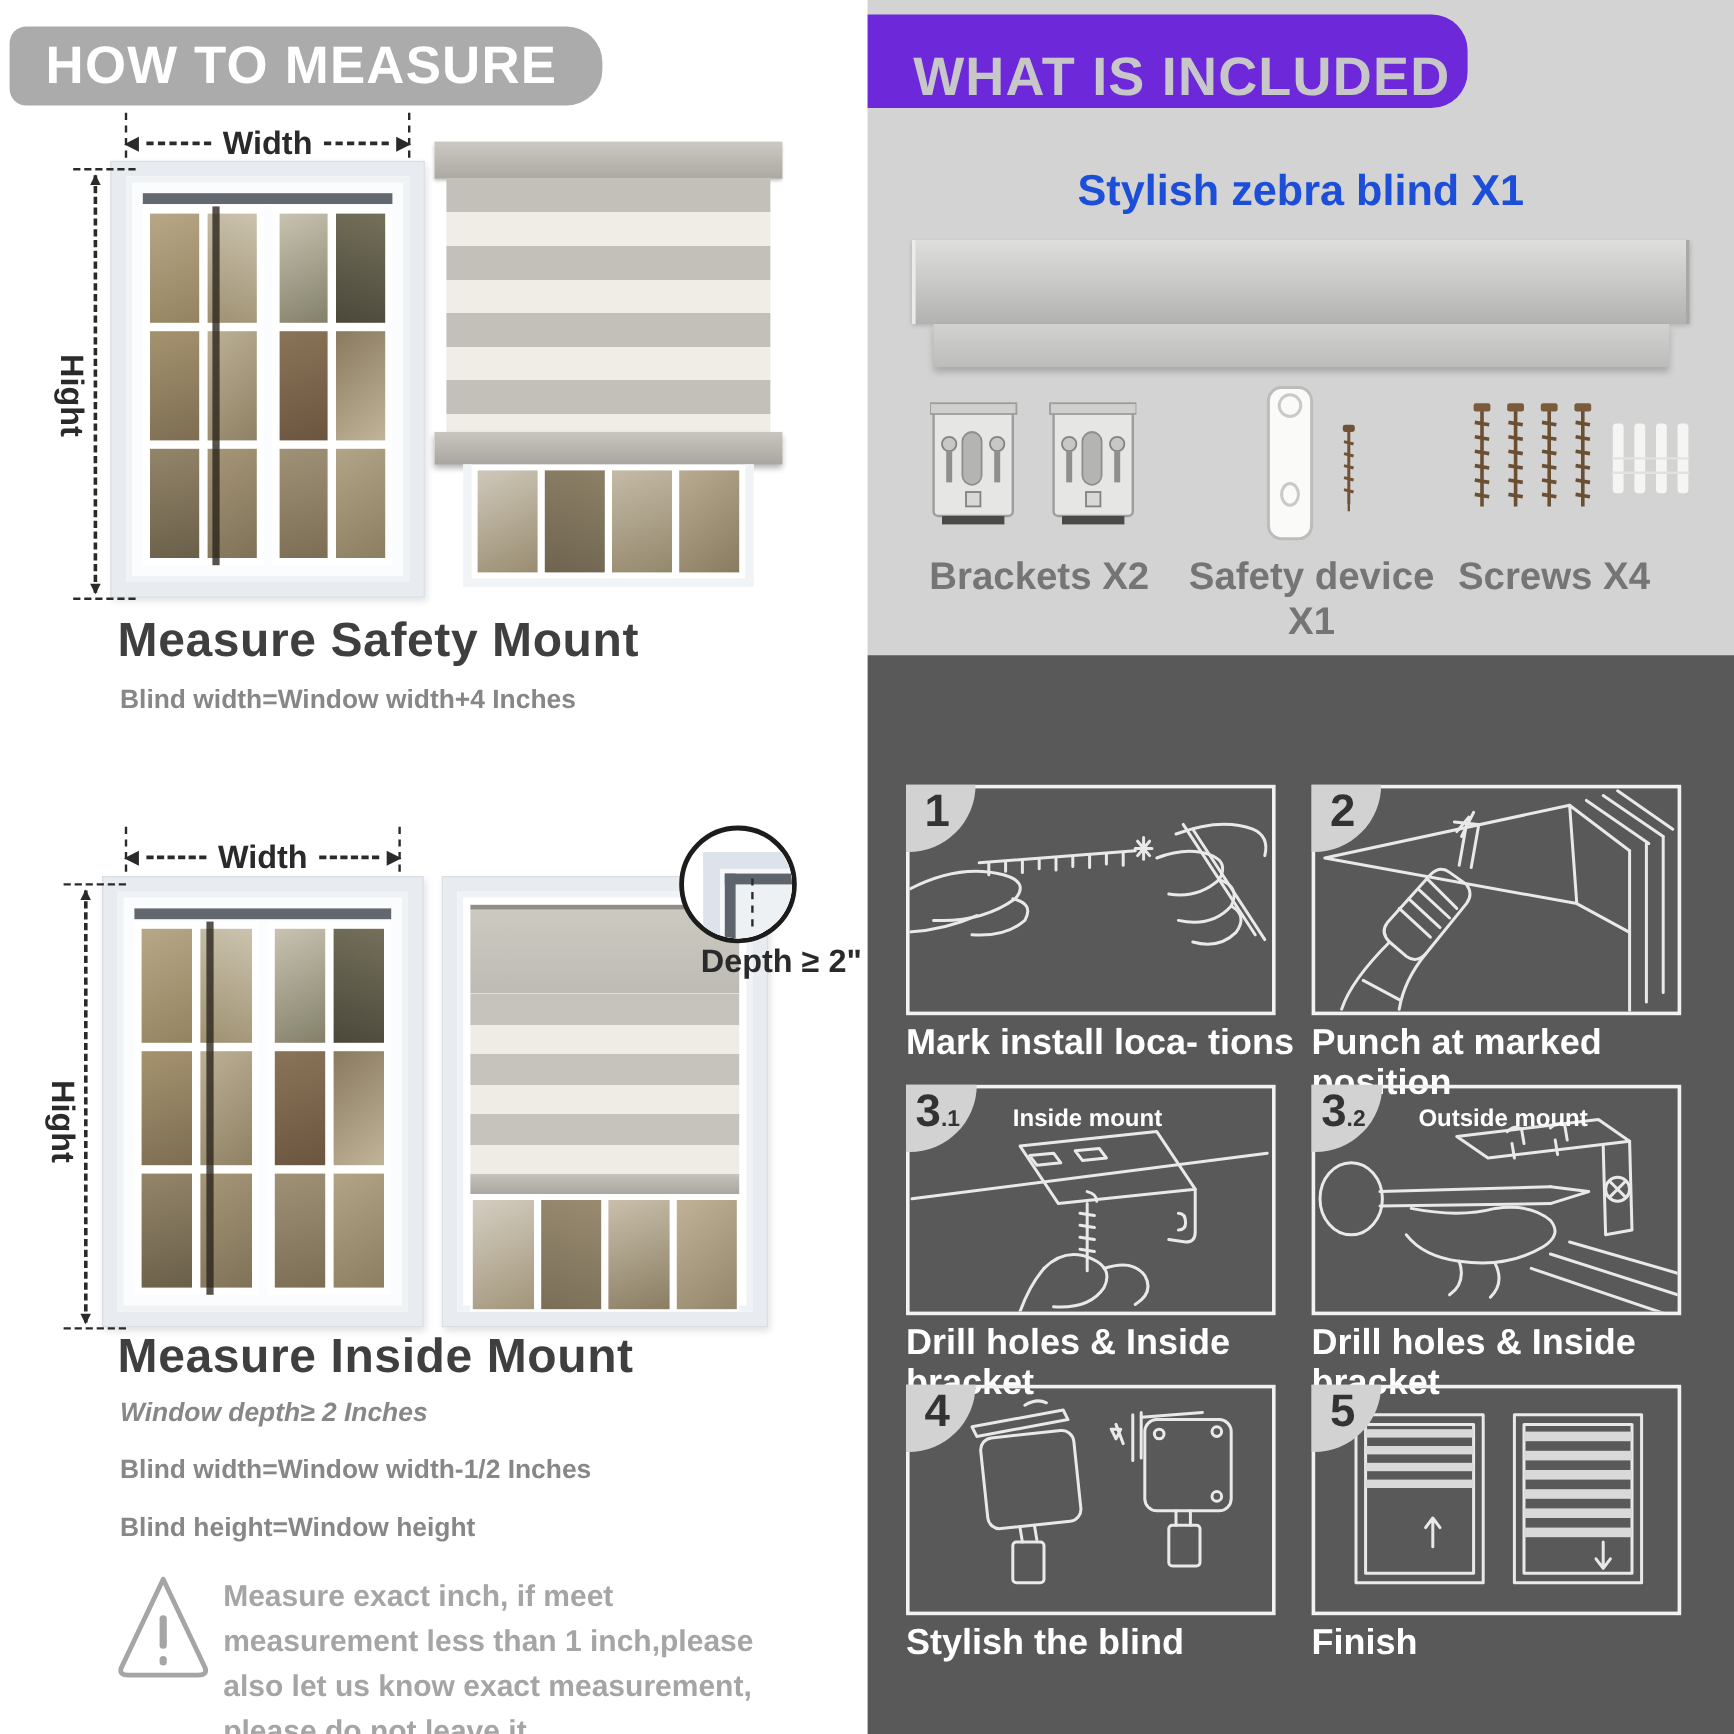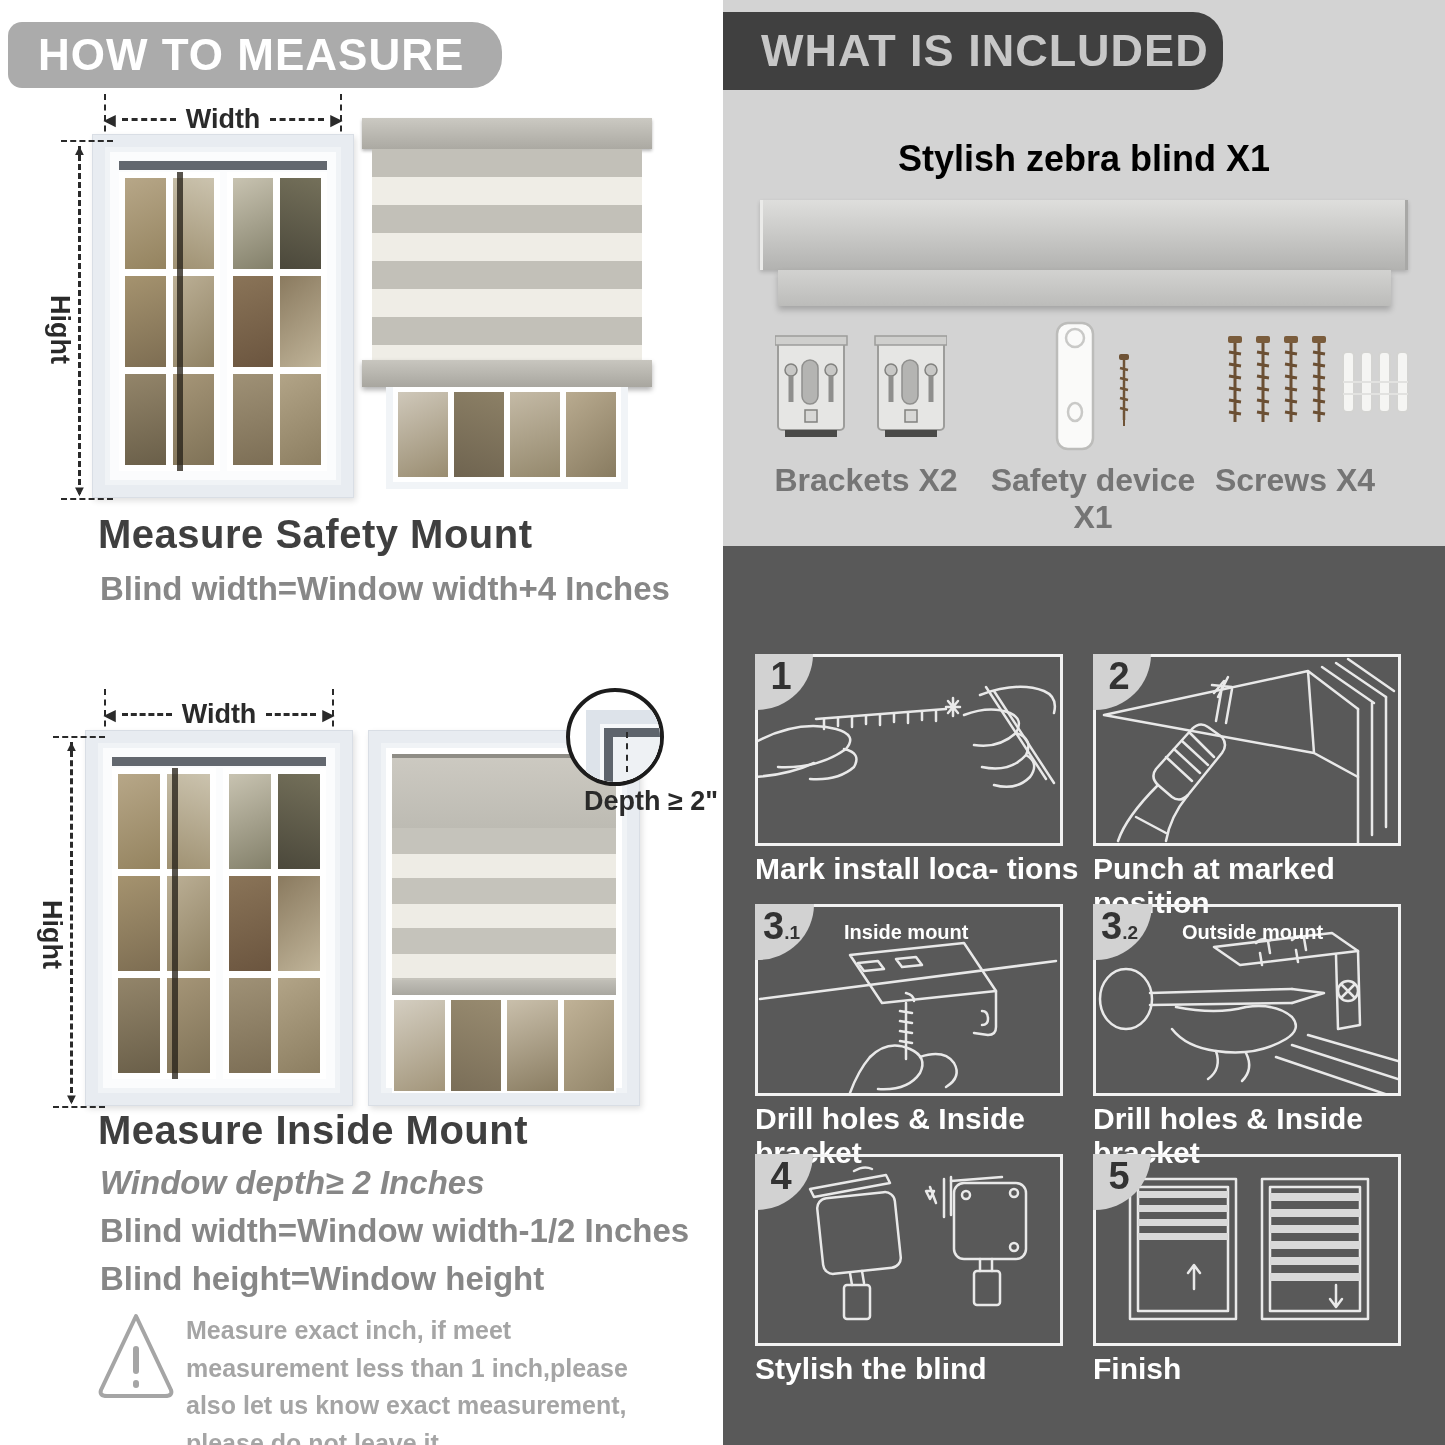--- a/index.html
+++ b/index.html
@@ -9,21 +9,21 @@
 
   
   .left-col { position:absolute; left:0; top:0; width:723px; height:1025px; background:#ffffff; }
 
   .htm-header { position:absolute; left:8px; top:22px; width:494px; height:66px;
     background:#ababab; border-radius:14px 30px 30px 14px;
     color:#ffffff; font-size:44px; letter-spacing:1px;
     display:flex; align-items:center; padding-left:30px; }
 
   .sec-title { position:absolute; color:#3f3f3f; font-size:40px; letter-spacing:.5px; }
-  .formula { position:absolute; color:#878787; font-size:33px; }
+  .formula { position:absolute; color:#878787; font-size:22px; }
 
   
   .window { position:absolute; background:#e8ecf1; padding:13px;
     box-shadow:inset 0 0 0 1px #d9dee5, 2px 3px 6px rgba(0,0,0,.12); }
   .window .inner { position:relative; height:100%; background:#fbfcfd;
     border:5px solid #f0f3f6; display:flex; gap:7px; padding:9px; padding-top:20px; }
   .window .topbar { position:absolute; left:9px; right:9px; top:9px; height:9px; background:#63686f; }
   .sash { position:relative; flex:1; background:#ffffff; padding:6px;
     display:grid; grid-template-columns:1fr 1fr; grid-template-rows:repeat(3,1fr); gap:7px; }
   .pane { background:#a79577; }
@@ -100,25 +100,25 @@
   .depth-circle .dline { position:absolute; left:56px; top:40px; height:40px;
     border-left:2px dashed #2a2a2a; }
   .depth-label { position:absolute; color:#2a2a2a; font-size:27px; }
 
   
   .warning-text { position:absolute; color:#a5a5a5; font-size:25px; font-weight:700;
     line-height:1.5; width:452px; }
 
   
   .right-top { position:absolute; left:723px; top:0; width:722px; height:546px; background:#d3d3d3; }
-  .wii-header { position:absolute; left:0; top:12px; width:500px; height:78px; background:#404040;
-    border-radius:0 30px 30px 0; display:flex; align-items:center; padding-left:38px;
+  .wii-header { position:absolute; left:0; top:12px; width:500px; height:78px; background:#6d28d9;
+    border-radius:0 30px 30px 0; display:flex; align-items:flex-end; padding-left:38px;
     color:#c7c7c7; font-size:45px; letter-spacing:1px; }
   .blind-x1 { position:absolute; left:0; top:138px; width:100%; text-align:center;
-    color:#000000; font-size:36px; }
+    color:#1d4ed8; font-size:36px; }
   .headrail-main { position:absolute; left:37px; top:200px; width:648px; height:70px;
     background:linear-gradient(180deg,#dededc 0%,#cbcbc9 45%,#b2b2b0 100%);
     box-shadow:inset 3px 0 0 #ebebe9, inset -3px 0 0 #a8a8a6, 0 2px 4px rgba(0,0,0,.18); }
   .headrail-sub { position:absolute; left:55px; top:270px; width:613px; height:36px;
     background:linear-gradient(180deg,#d2d2d0,#bcbcba); box-shadow:0 4px 6px rgba(0,0,0,.22); }
   .comp-svg { position:absolute; }
   .comp-label { position:absolute; top:462px; text-align:center; color:#757575; font-size:32px; }
 
   
   .right-bottom { position:absolute; left:723px; top:546px; width:722px; height:899px; background:#595959; }

